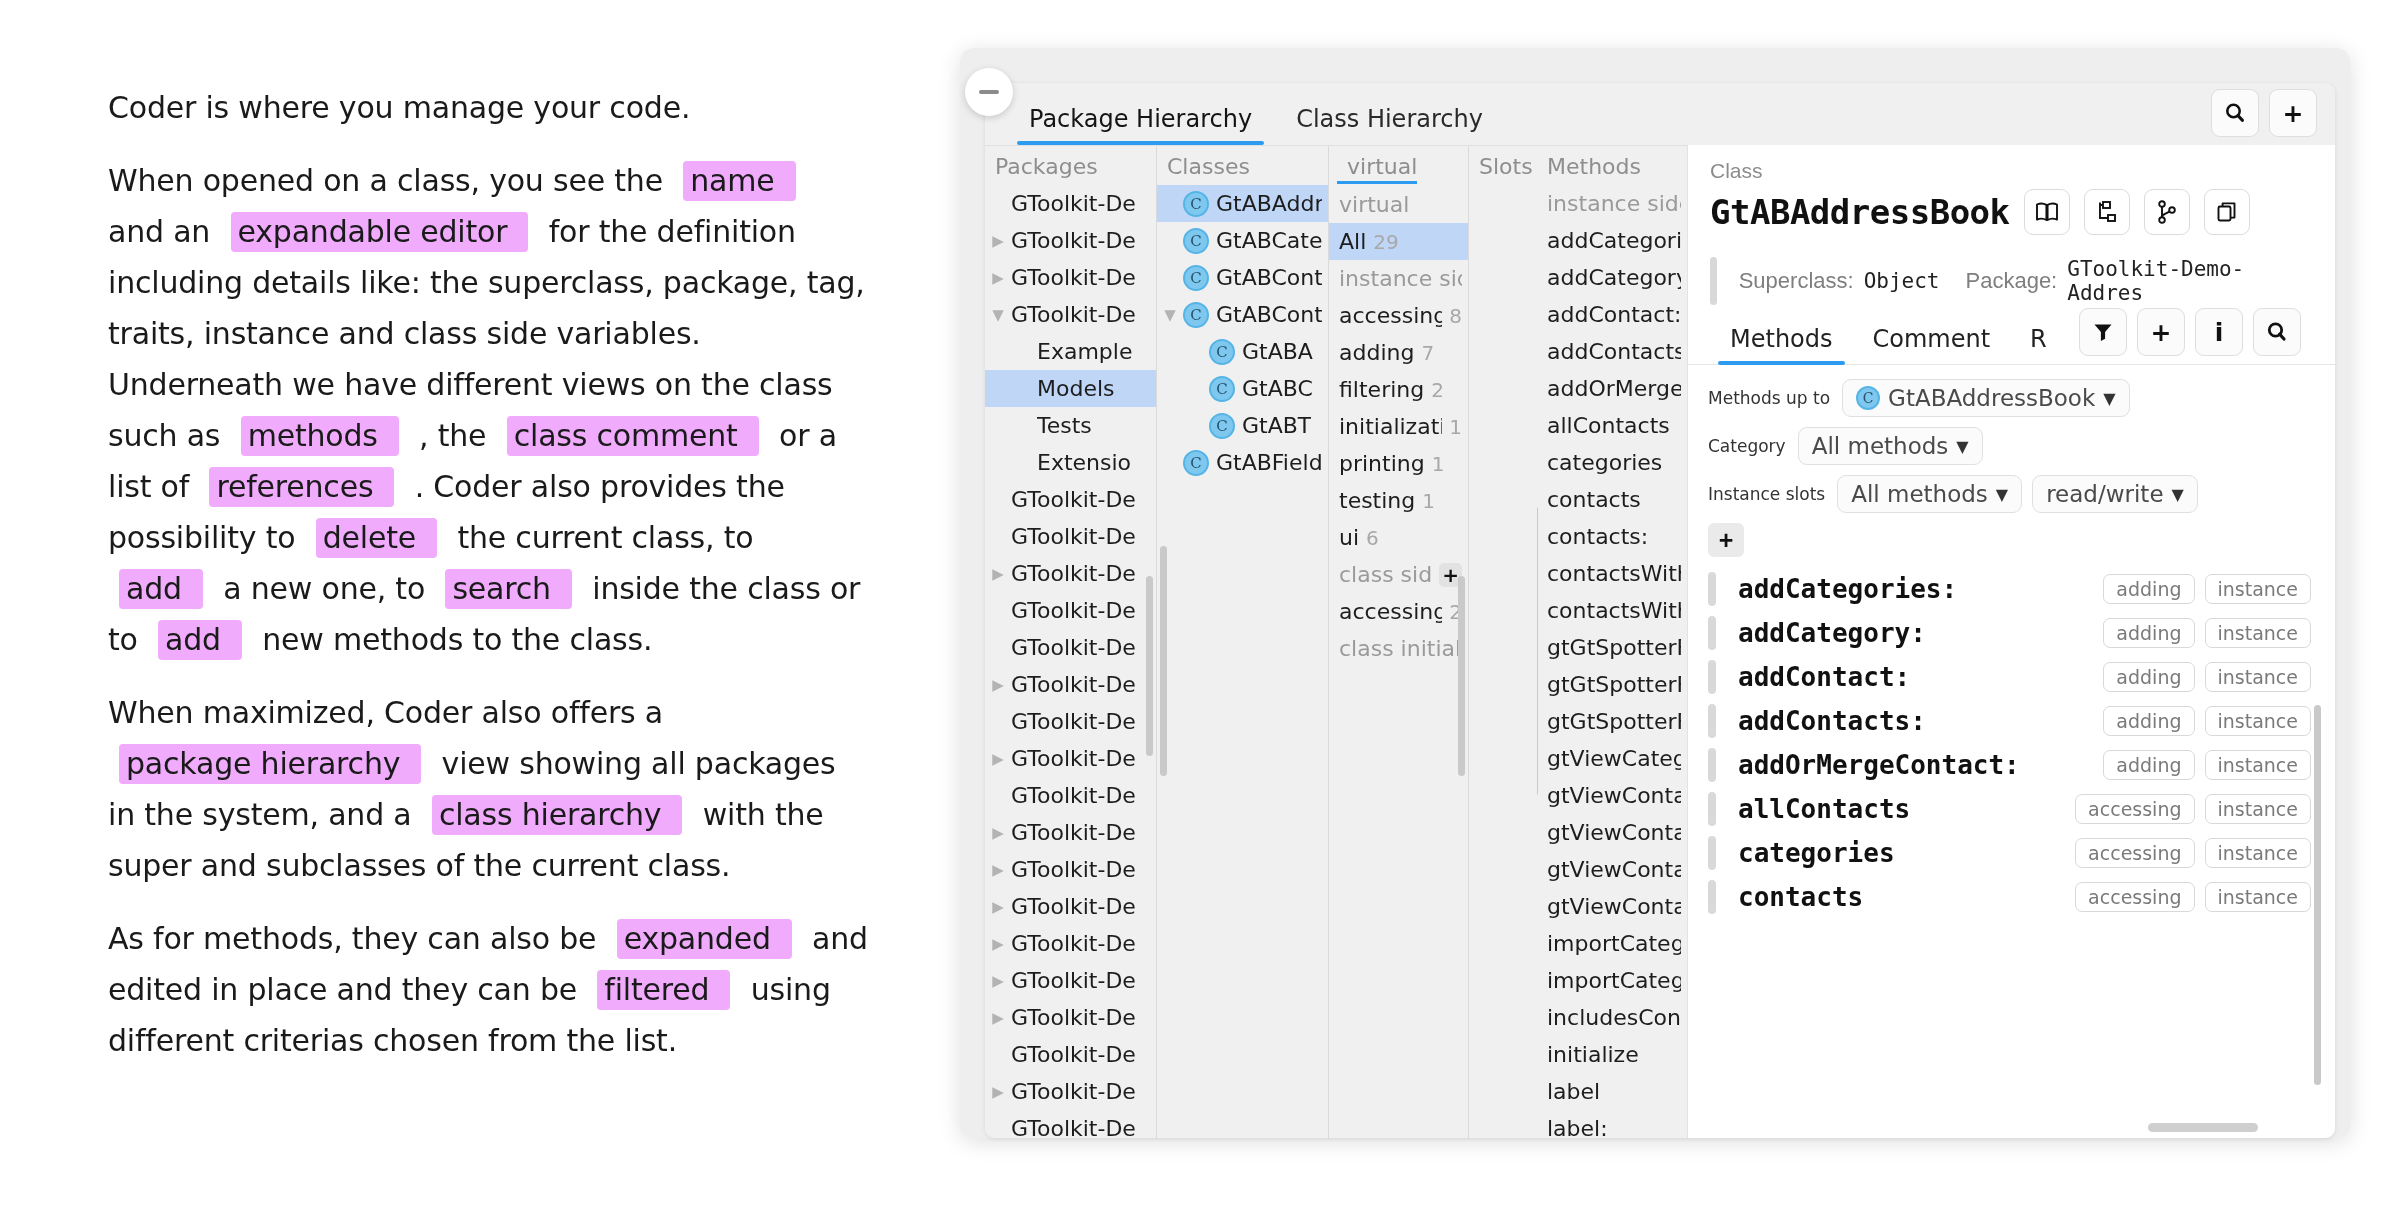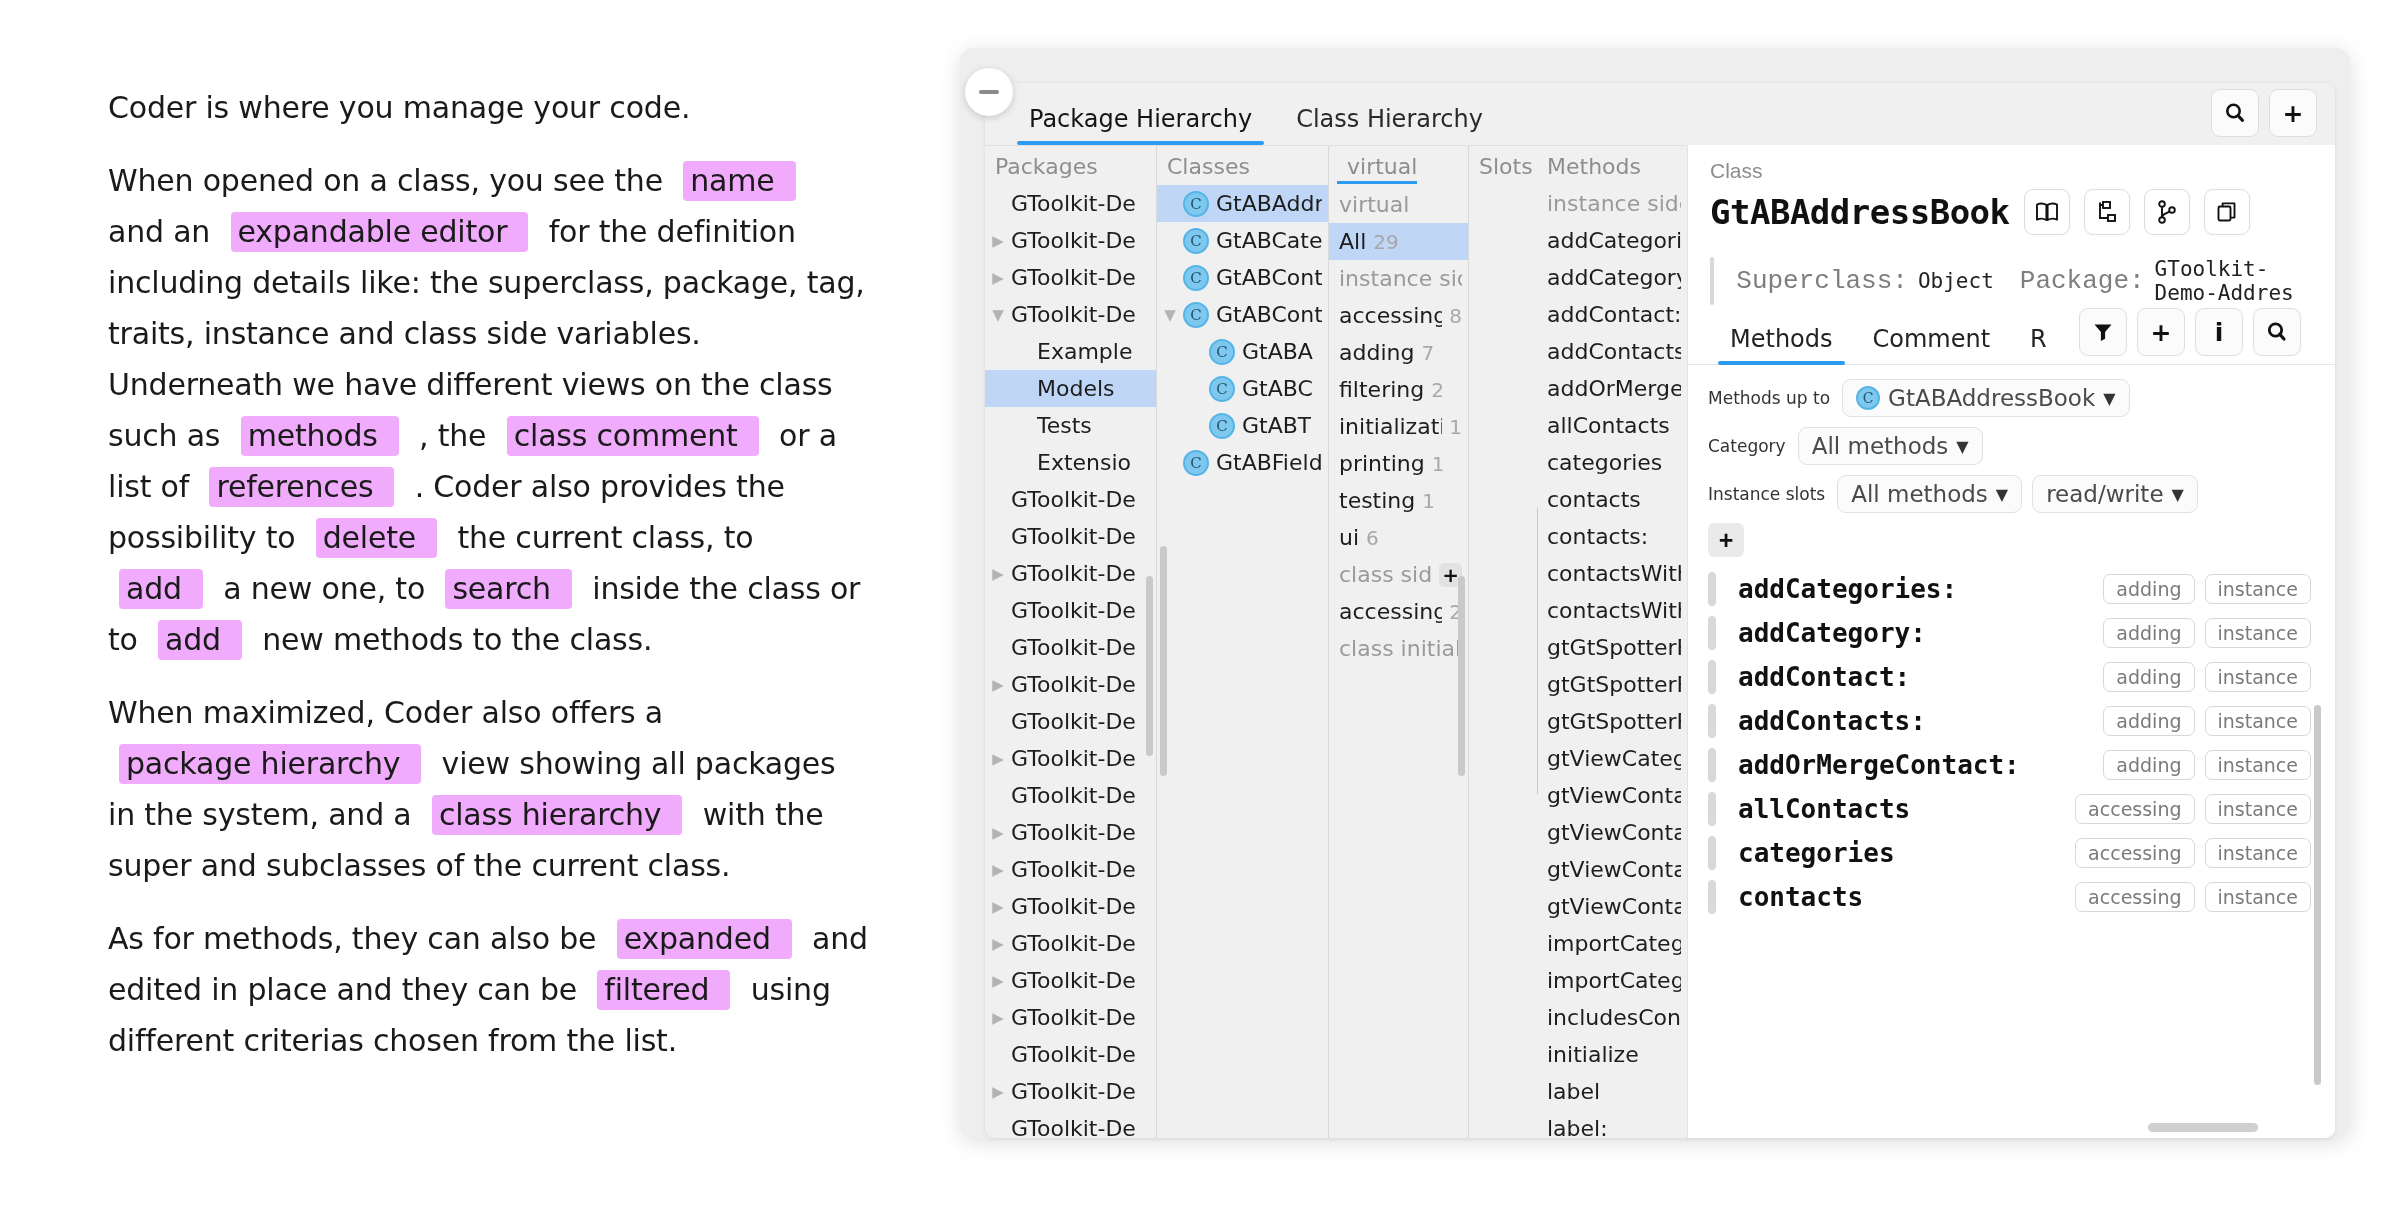--- a/index.html
+++ b/index.html
@@ -214,21 +214,21 @@
     cursor: pointer;
   }
   .superrow {
     display: flex; align-items: center;
     margin: 18px 0 0 0;
     padding-left: 22px;
     height: 56px;
     position: relative;
   }
   .leftbar { width: 7px; height: 48px; background: #d8d8d8; border-radius: 4px; margin-right: 22px; }
-  .sup-key { font-size: 26px; color: #7e7e7e; font-family: Liberation Mono, monospace; margin-right: 10px; }
+  .sup-key { font-size: 22px; color: #7e7e7e; font-family: Liberation Sans, sans-serif; margin-right: 10px; }
   .sup-val { font-size: 21px; color: #222; font-family: "DejaVu Sans Mono", monospace; margin-right: 26px; }
 
   .dtabs {
     display: flex; align-items: flex-end;
     padding-left: 22px;
     height: 56px;
     border-bottom: 1px solid #e6e6e6;
     position: relative;
   }
   .dtab {

